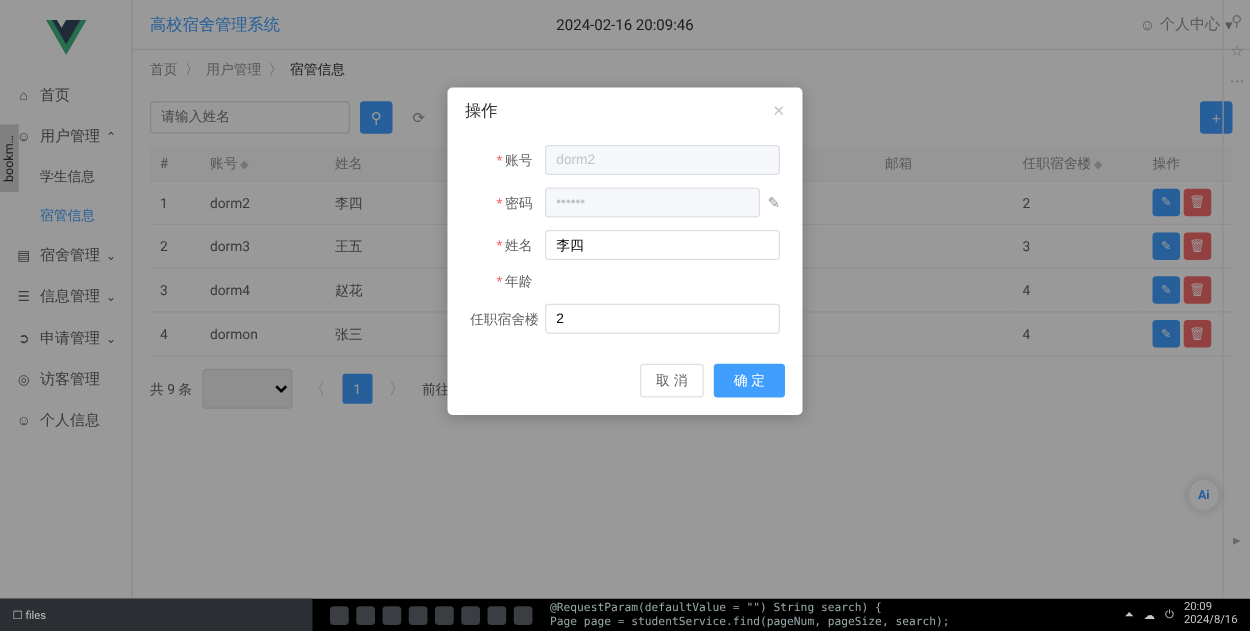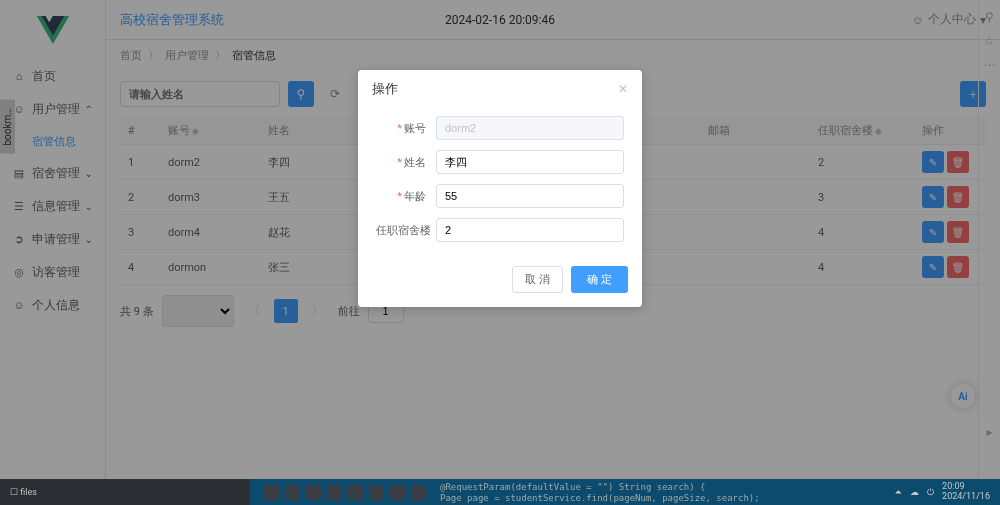--- a/index.html
+++ b/index.html
@@ -17,21 +17,21 @@
 .submenu .menu-item.active { color: #409eff; }
 .main { flex: 1; display: flex; flex-direction: column; }
 .header { height: 40px; border-bottom: 1px solid #e6e6e6; display: flex; align-items: center; padding: 0 14px; }
 .app-title { color: #409eff; font-size: 13px; font-weight: 400; }
 .clock { margin-left: auto; margin-right: auto; color: #333; font-size: 12px; position: absolute; left: 50%; transform: translateX(-50%); }
 .user-center { margin-left: auto; display: flex; align-items: center; gap: 4px; color: #909399; }
 .breadcrumb { padding: 8px 14px; display: flex; gap: 6px; color: #909399; font-size: 11px; }
 .breadcrumb .active { color: #303133; }
 .content { padding: 10px 14px; }
 .toolbar { display: flex; align-items: center; gap: 8px; margin-bottom: 10px; }
-.search-input { width: 160px; height: 26px; border: 1px solid #dcdfe6; border-radius: 3px; padding: 0 8px; font-size: 11px; color: #c0c4cc; font-weight: bold; }
+.search-input { width: 160px; height: 26px; border: 1px solid #dcdfe6; border-radius: 3px; padding: 0 8px; font-size: 11px; color: #c0c4cc; }
 .btn { height: 26px; min-width: 26px; border-radius: 3px; border: none; cursor: pointer; display: flex; align-items: center; justify-content: center; font-size: 12px; }
 .btn-primary { background: #409eff; color: #fff; padding: 0 8px; }
 .btn-reset { background: transparent; color: #909399; }
 .btn-add { background: #409eff; color: #fff; width: 26px; margin-left: auto; }
 .table { width: 100%; border-collapse: collapse; }
 .table th, .table td { text-align: left; padding: 6px 8px; font-size: 11px; border-bottom: 1px solid #ebeef5; }
 .table th { background: #fafafa; color: #909399; font-weight: 500; }
 .table th .sort { font-size: 9px; margin-left: 2px; color: #c0c4cc; }
 .op-btn { width: 22px; height: 22px; border-radius: 3px; border: none; color: #fff; font-size: 10px; cursor: pointer; }
 .op-edit { background: #409eff; }
@@ -57,21 +57,21 @@
 .radio-item { display: flex; align-items: center; gap: 4px; }
 .radio-item .dot { width: 12px; height: 12px; border-radius: 50%; border: 1px solid #dcdfe6; display: flex; align-items: center; justify-content: center; }
 .radio-item.checked .dot { border-color: #409eff; }
 .radio-item.checked .dot::after { content: ""; width: 4px; height: 4px; background: #409eff; border-radius: 50%; }
 .radio-item.checked { color: #409eff; }
 .modal-foot { display: flex; justify-content: flex-end; gap: 8px; padding: 8px 14px 14px; }
 .btn-default { background: #fff; border: 1px solid #dcdfe6; color: #606266; padding: 5px 12px; border-radius: 3px; cursor: pointer; font-size: 11px; }
 .btn-pri2 { background: #409eff; color: #fff; border: none; padding: 5px 16px; border-radius: 3px; cursor: pointer; font-size: 11px; }
 .right-rail { position: absolute; right: 0; top: 0; width: 22px; height: calc(100% - 26px); border-left: 1px solid #eee; display: flex; flex-direction: column; align-items: center; gap: 10px; padding-top: 10px; color: #b0b0b0; font-size: 12px; }
 .ai-badge { position: absolute; right: 24px; bottom: 96px; width: 26px; height: 26px; border-radius: 50%; background: #fff; box-shadow: 0 0 8px rgba(0,0,0,.15); display: flex; align-items: center; justify-content: center; color: #409eff; font-size: 10px; font-weight: bold; border: 1px solid #eee; }
-.taskbar { position: absolute; bottom: 0; left: 0; right: 0; height: 26px; background: #0c4a6e; display: flex; align-items: center; color: #c8c8c8; font-size: 10px; }
+.taskbar { position: absolute; bottom: 0; left: 0; right: 0; height: 26px; background: #000000; display: flex; align-items: center; color: #c8c8c8; font-size: 10px; }
 .tb-left { width: 250px; background: #2b2e33; height: 100%; display: flex; flex-direction: column; justify-content: center; padding-left: 10px; gap: 1px; }
 .tb-left .ln { font-size: 9px; color: #c0c0c0; overflow: hidden; white-space: nowrap; }
 .tb-codeblock { margin-left: 14px; display: flex; flex-direction: column; gap: 1px; font-family: monospace; font-size: 9px; color: #9aa; }
 .tb-icons { display: flex; gap: 6px; margin-left: 14px; height: 100%; align-items: center; }
 .tb-icons span { width: 15px; height: 15px; border-radius: 3px; background: #3a3d42; }
 .tb-right { margin-left: auto; display: flex; align-items: center; gap: 8px; padding-right: 10px; font-size: 9px; }
 .tb-right .t { text-align: left; line-height: 1.1; }
 .bookmark-tab { position: absolute; left: 0; top: 100px; writing-mode: vertical-rl; transform: rotate(180deg); background: #d6d6d6; color: #333; font-size: 10px; padding: 8px 2px; }
 </style>
 </head>
@@ -91,20 +91,23 @@
       <li class="menu-item">
           <span class="ico">⌂</span>
           <span>首页</span>
         </li>
       <li class="menu-item has-sub">
           <span class="ico">☺</span>
           <span>用户管理</span>
           <span class="chev">⌃</span>
         </li>
       <ul class="submenu">
+        <li class="menu-item">
+            <span>学生信息</span>
+          </li>
         <li class="menu-item active">
             <span>宿管信息</span>
           </li>
       </ul>
       <li class="menu-item has-sub">
           <span class="ico">▤</span>
           <span>宿舍管理</span>
           <span class="chev">⌄</span>
         </li>
       <li class="menu-item has-sub">
@@ -229,26 +232,30 @@
   <div class="modal-head">
     <span class="modal-title">操作</span>
     <span class="modal-close">✕</span>
   </div>
   <div class="modal-body">
     <div class="fi">
         <label class="req">账号</label>
         <input type="text" disabled="" value="dorm2" style="">
       </div>
     <div class="fi">
+        <label class="req">密码</label>
+        <input type="password" disabled="" value="••••••" style="">
+        <span class="ext">✎</span>
+      </div>
+    <div class="fi">
         <label class="req">姓名</label>
         <input type="text" value="李四" style="">
       </div>
     <div class="fi">
         <label class="req">年龄</label>
-        <input type="text" value="55" style="">
       </div>
     <div class="fi">
         <label>任职宿舍楼</label>
         <input type="text" value="2" style="">
       </div>
   </div>
   <div class="modal-foot">
     <button class="btn-default">取 消</button>
     <button class="btn-pri2">确 定</button>
   </div>
@@ -271,16 +278,16 @@
   <div class="tb-codeblock">
     <div><span>@RequestParam(defaultValue = "") String search) {</span></div>
     <div><span>Page page = studentService.find(pageNum, pageSize, search);</span></div>
   </div>
   <div class="tb-right">
     <span>⏶</span>
     <span>☁</span>
     <span>⏻</span>
     <div class="t">
       <div>20:09</div>
-      <div>2024/11/16</div>
+      <div>2024/8/16</div>
     </div>
   </div>
 </div>
 
 </body></html>

